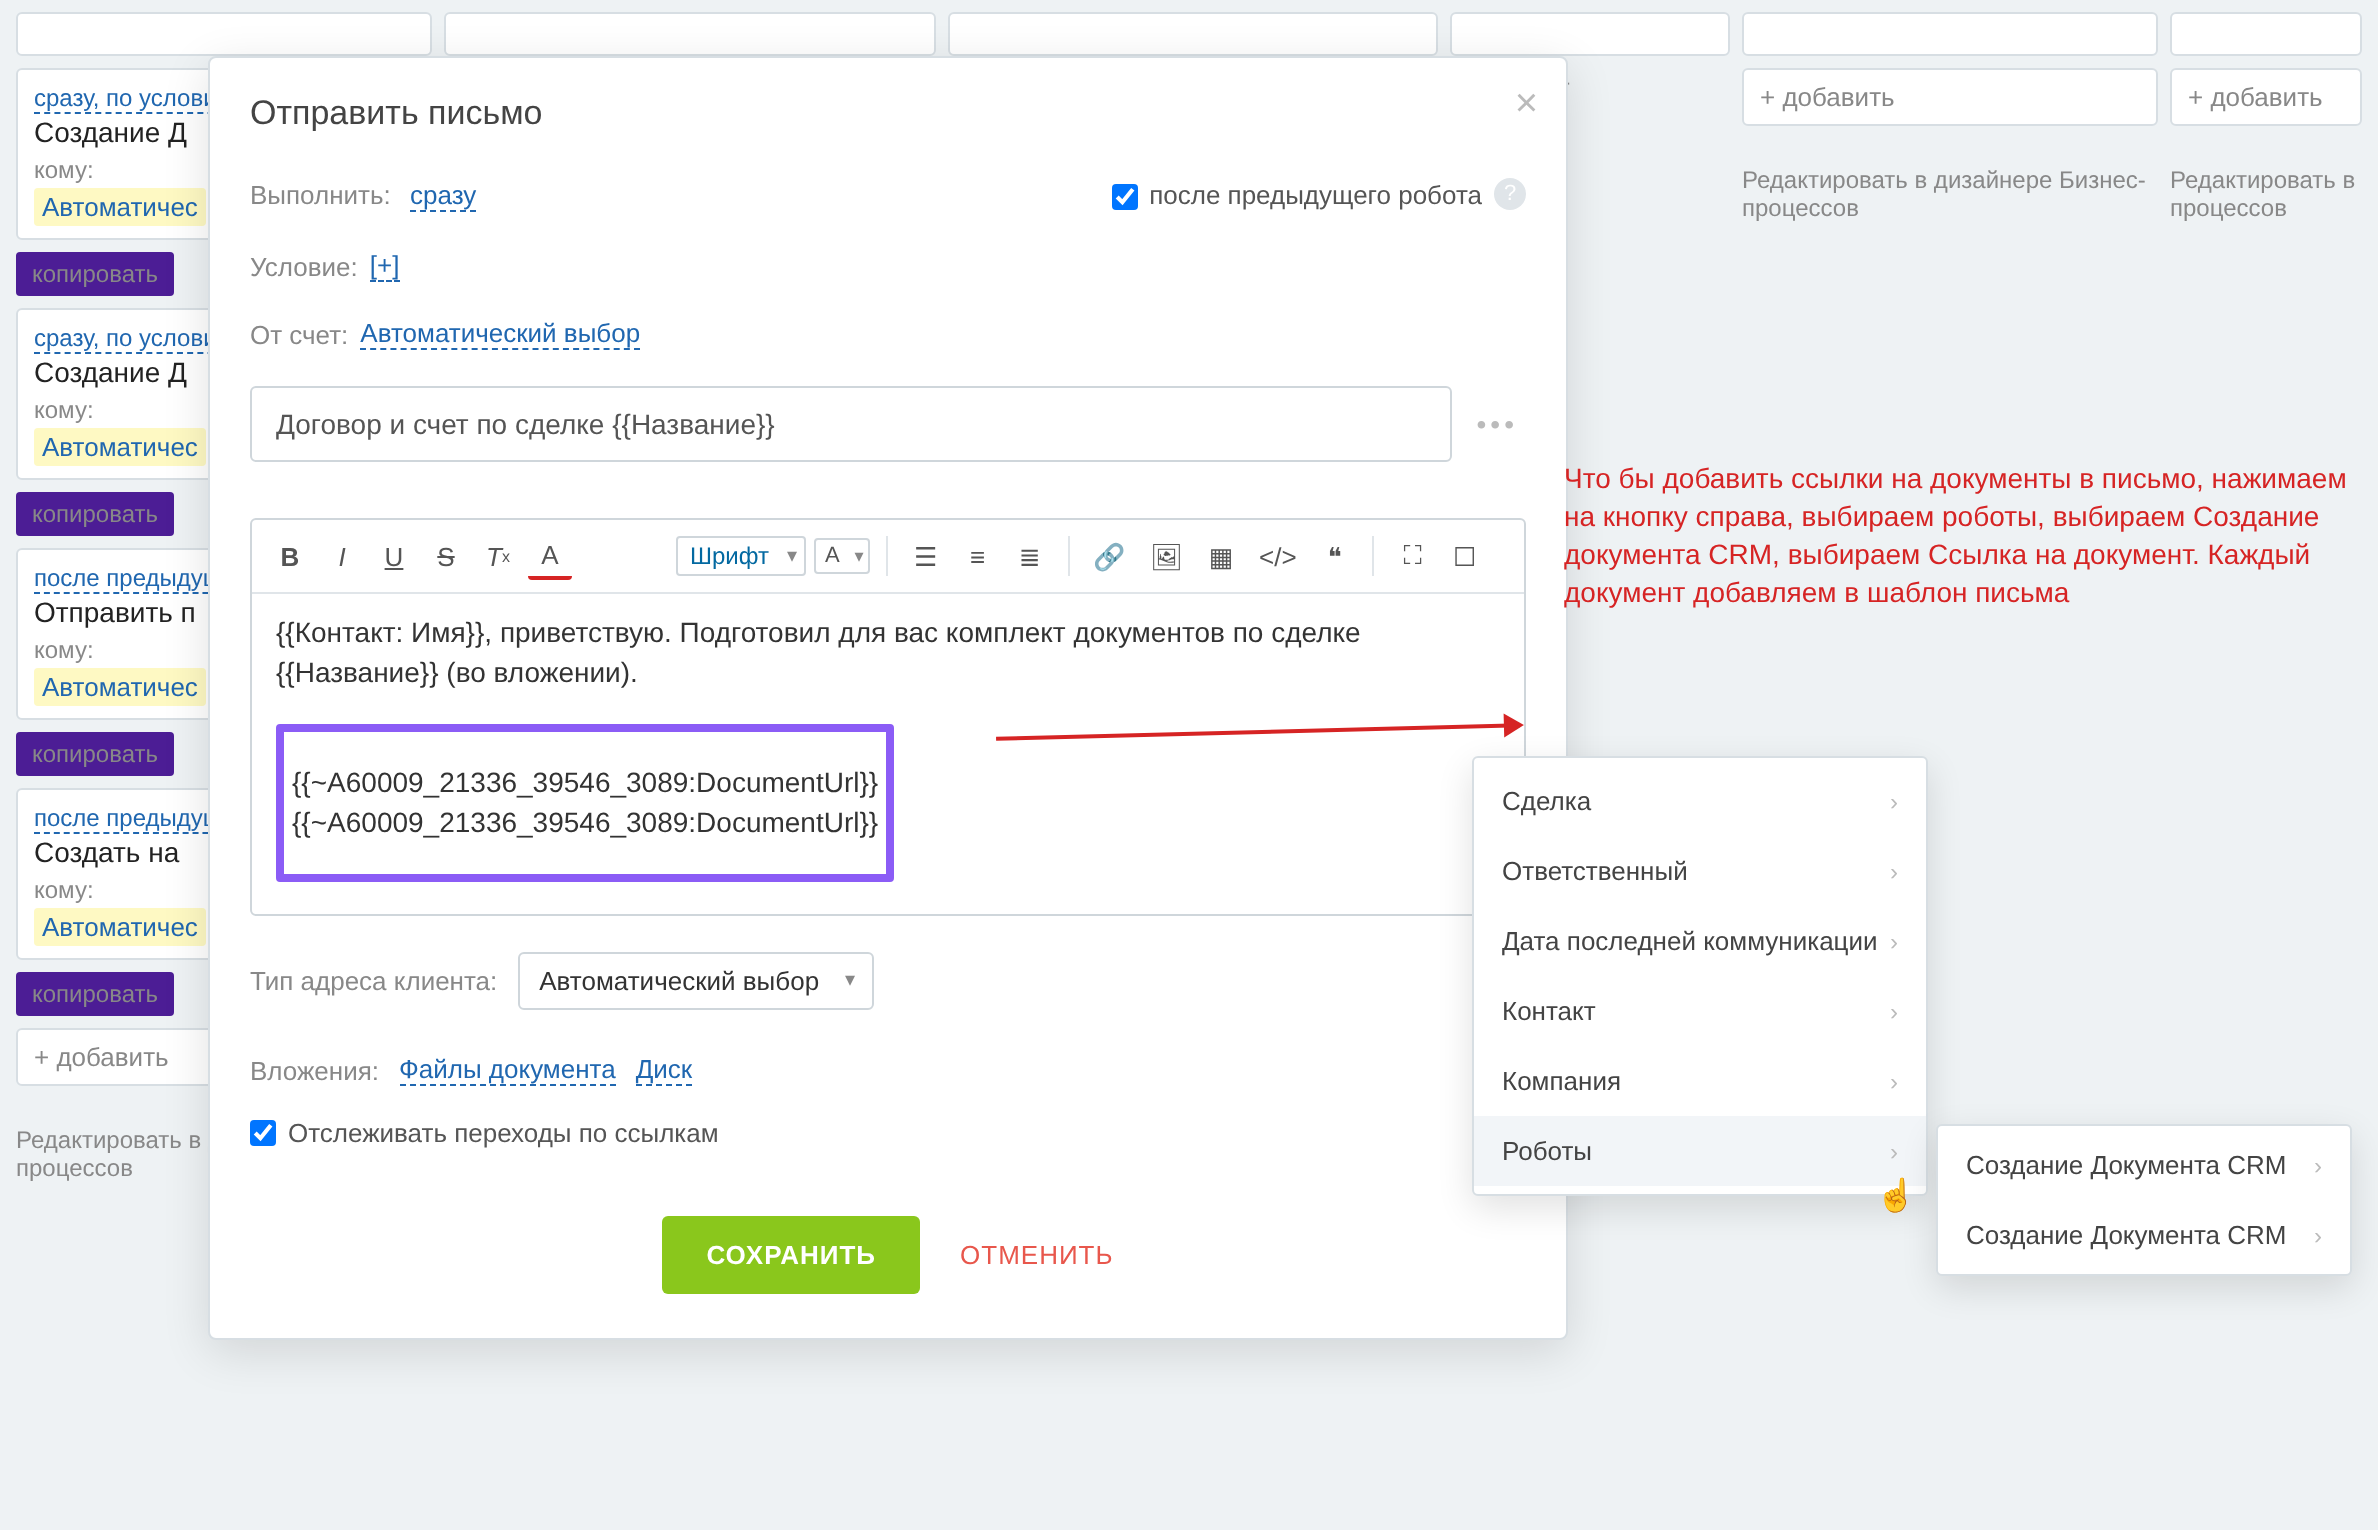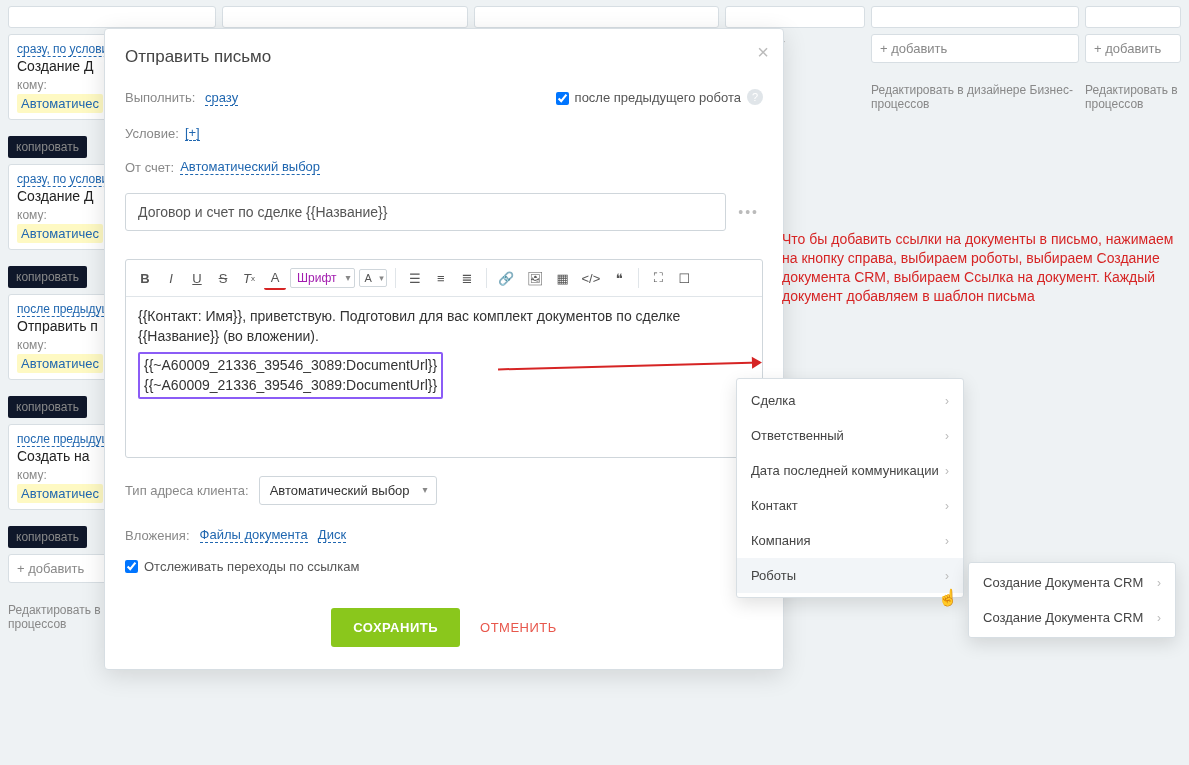--- a/index.html
+++ b/index.html
@@ -7,21 +7,21 @@
 
   
   .bg-cols { position: absolute; top: 0; left: 0; right: 0; display: flex; gap: 6px; padding: 0 8px; }
   .bg-col { flex: 1; min-width: 0; }
   .col-header { background: #fff; border: 1px solid #d7dee3; border-radius: 3px; padding: 4px 8px; margin-top: 6px; height: 22px; font-size: 12px; color: #888; display:flex; align-items:center; }
   .card { background: #fff; border: 1px solid #d7dee3; border-radius: 3px; padding: 6px 8px; margin-top: 6px; }
   .card .title { font-size: 14px; color: #222; margin-top: 2px; }
   .card .badge { font-size: 12px; color: #2067b0; border-bottom: 1px dashed #2067b0; }
   .label-small { font-size: 12px; color: #888; margin-top: 4px; }
   .auto-blue { background: #fef9c3; border-radius:2px; padding:2px 4px; color:#2067b0; display:inline-block; margin-top:2px; }
-  .copy-btn { background: #0f172a; color:#888; font-size:12px; display:inline-block; padding:4px 8px; margin-top:16px; border-radius:2px; cursor:pointer; }
+  .copy-btn { background: #4c1d95; color:#888; font-size:12px; display:inline-block; padding:4px 8px; margin-top:6px; border-radius:2px; cursor:pointer; }
   .add-btn { color:#888; font-size:13px; padding:6px 8px; cursor:pointer; }
   .edit-link { color:#888; font-size:12px; margin-top:20px; display:block; }
 
   
   .modal { position: absolute; top: 28px; left: 104px; width: 680px; background: #fff; border: 1px solid #d7dee3; box-shadow: 0 6px 24px rgba(0,0,0,.12); border-radius: 4px; padding: 18px 20px 22px 20px; }
   .modal-title { font-size: 17px; color: #444; margin-bottom: 22px; }
   .modal-close { position:absolute; top:12px; right:14px; color:#bbb; font-size:20px; cursor:pointer; }
   .row { margin-bottom: 18px; display:flex; align-items:center; }
   .row-label { color:#888; font-size:13px; margin-right:6px; }
   .dotted { color:#2067b0; border-bottom:1px dashed #2067b0; font-size:13px; cursor:pointer; }
@@ -29,27 +29,27 @@
   .chk-row input { vertical-align:middle; }
 
   .subject-row { display:flex; align-items:center; gap:8px; margin-bottom:28px; }
   .subject { flex:1; border:1px solid #cfd6db; border-radius:3px; padding:10px 12px; font-size:14px; color:#555; background:#fff; }
   .subject-dots { color:#bbb; letter-spacing:2px; font-size:14px; padding:0 4px; cursor:pointer; }
 
   .editor-frame { border:1px solid #cfd6db; border-radius:3px; }
   .toolbar { display:flex; align-items:center; gap:4px; padding:6px 8px; border-bottom:1px solid #e0e5e9; flex-wrap:wrap; }
   .tool-btn { min-width:22px; height:24px; display:inline-flex; align-items:center; justify-content:center; color:#555; border-radius:2px; cursor:pointer; font-size:13px; padding:0 4px; }
   .tool-sep { width:1px; height:20px; background:#e0e5e9; margin:0 4px; }
-  .font-dd { border:1px solid #cfd6db; border-radius:2px; padding:2px 18px 2px 6px; font-size:12px; color:#a21caf; position:relative; }
+  .font-dd { border:1px solid #cfd6db; border-radius:2px; padding:2px 18px 2px 6px; font-size:12px; color:#0369a1; position:relative;margin-left:48px; }
   .font-dd::after { content:"▾"; position:absolute; right:4px; top:3px; font-size:10px; color:#888; }
   .size-dd { border:1px solid #cfd6db; border-radius:2px; padding:2px 14px 2px 4px; font-size:11px; color:#555; position:relative; }
   .size-dd::after { content:"▾"; position:absolute; right:2px; top:3px; font-size:9px; color:#888; }
 
   .editor-body { padding:10px 12px 16px 12px; min-height:160px; font-size:14px; color:#333; line-height:1.4; }
-  .var-box { border:2px solid #8b5cf6; border-radius:2px; padding:2px 4px; margin-top:6px; display:inline-block; }
+  .var-box { border:4px solid #8b5cf6; border-radius:2px; padding:16px 4px; margin-top:16px; display:inline-block; }
   .var-box div { color:#333; }
 
   .addr-row { display:flex; align-items:center; gap:10px; margin-top:18px; color:#888; font-size:13px; }
   .sel { border:1px solid #cfd6db; border-radius:3px; padding:6px 26px 6px 10px; font-size:13px; color:#333; position:relative; background:#fff; }
   .sel::after { content:"▾"; position:absolute; right:8px; top:7px; font-size:10px; color:#888; }
 
   .attach-row { margin-top:22px; color:#888; font-size:13px; display:flex; gap:10px; align-items:center; }
   .track-row { margin-top:16px; display:flex; align-items:center; gap:6px; font-size:13px; color:#555; }
 
   .buttons { margin-top:34px; display:flex; gap:20px; align-items:center; justify-content:center; }

